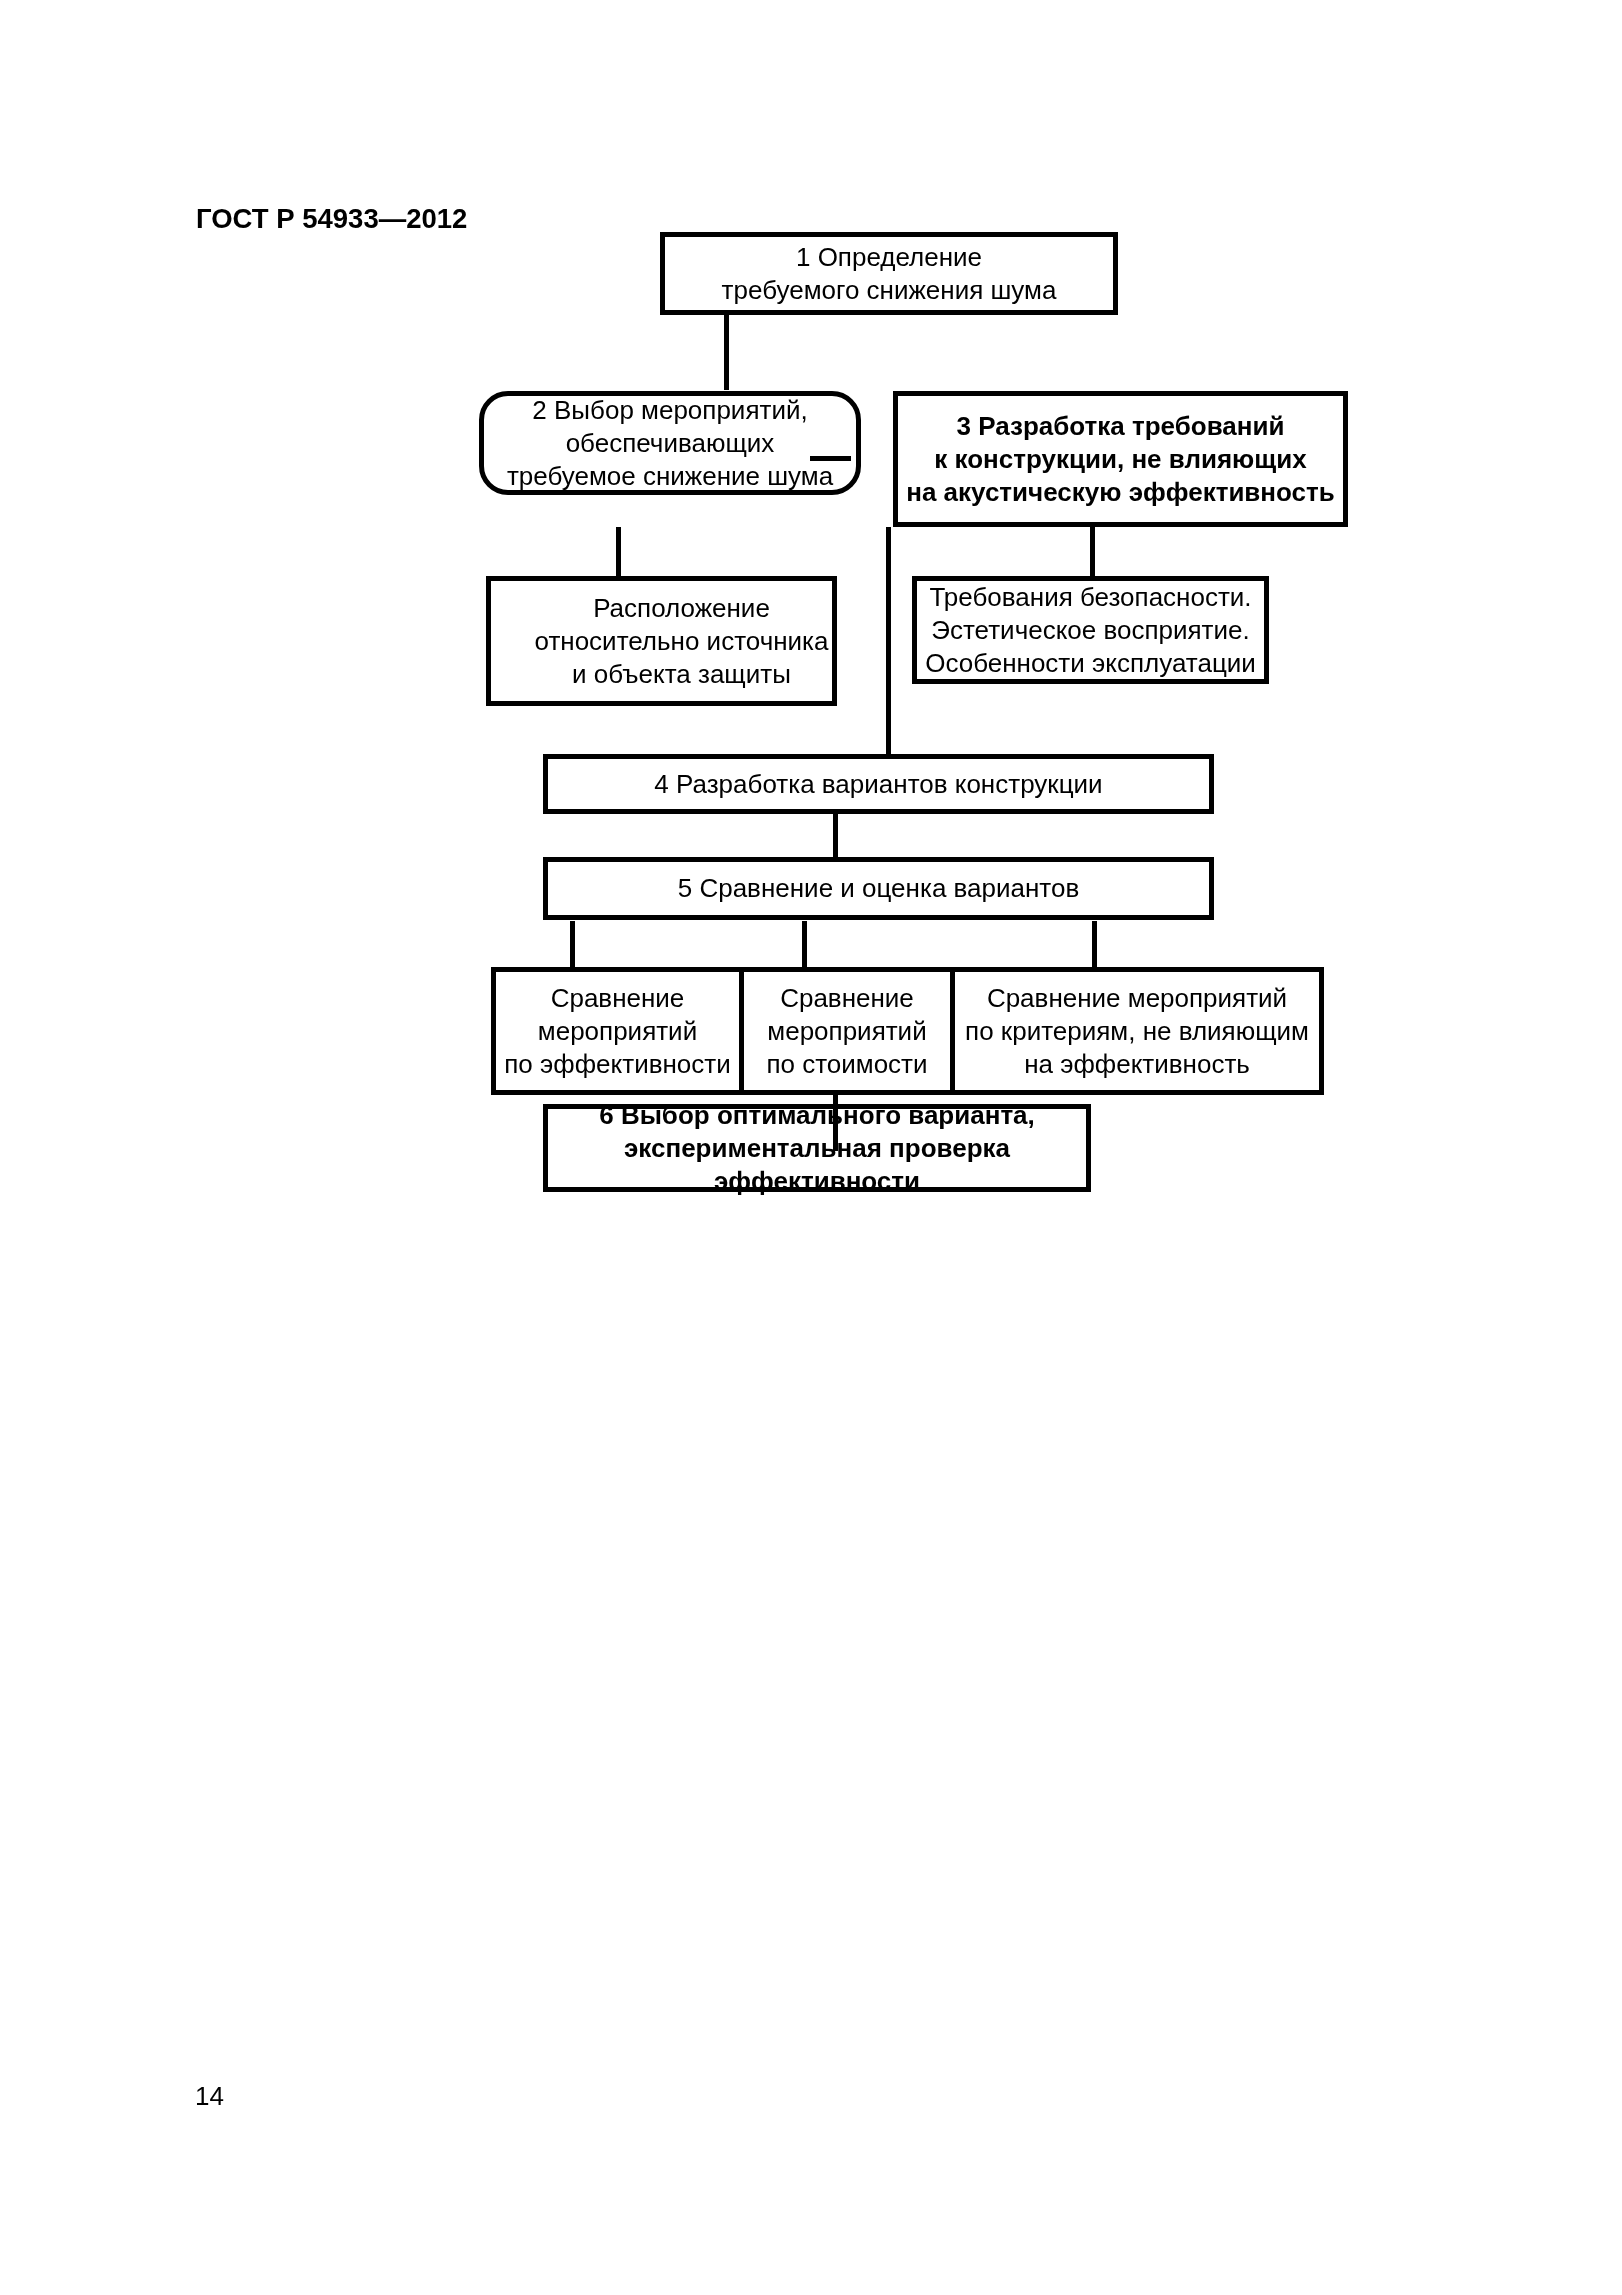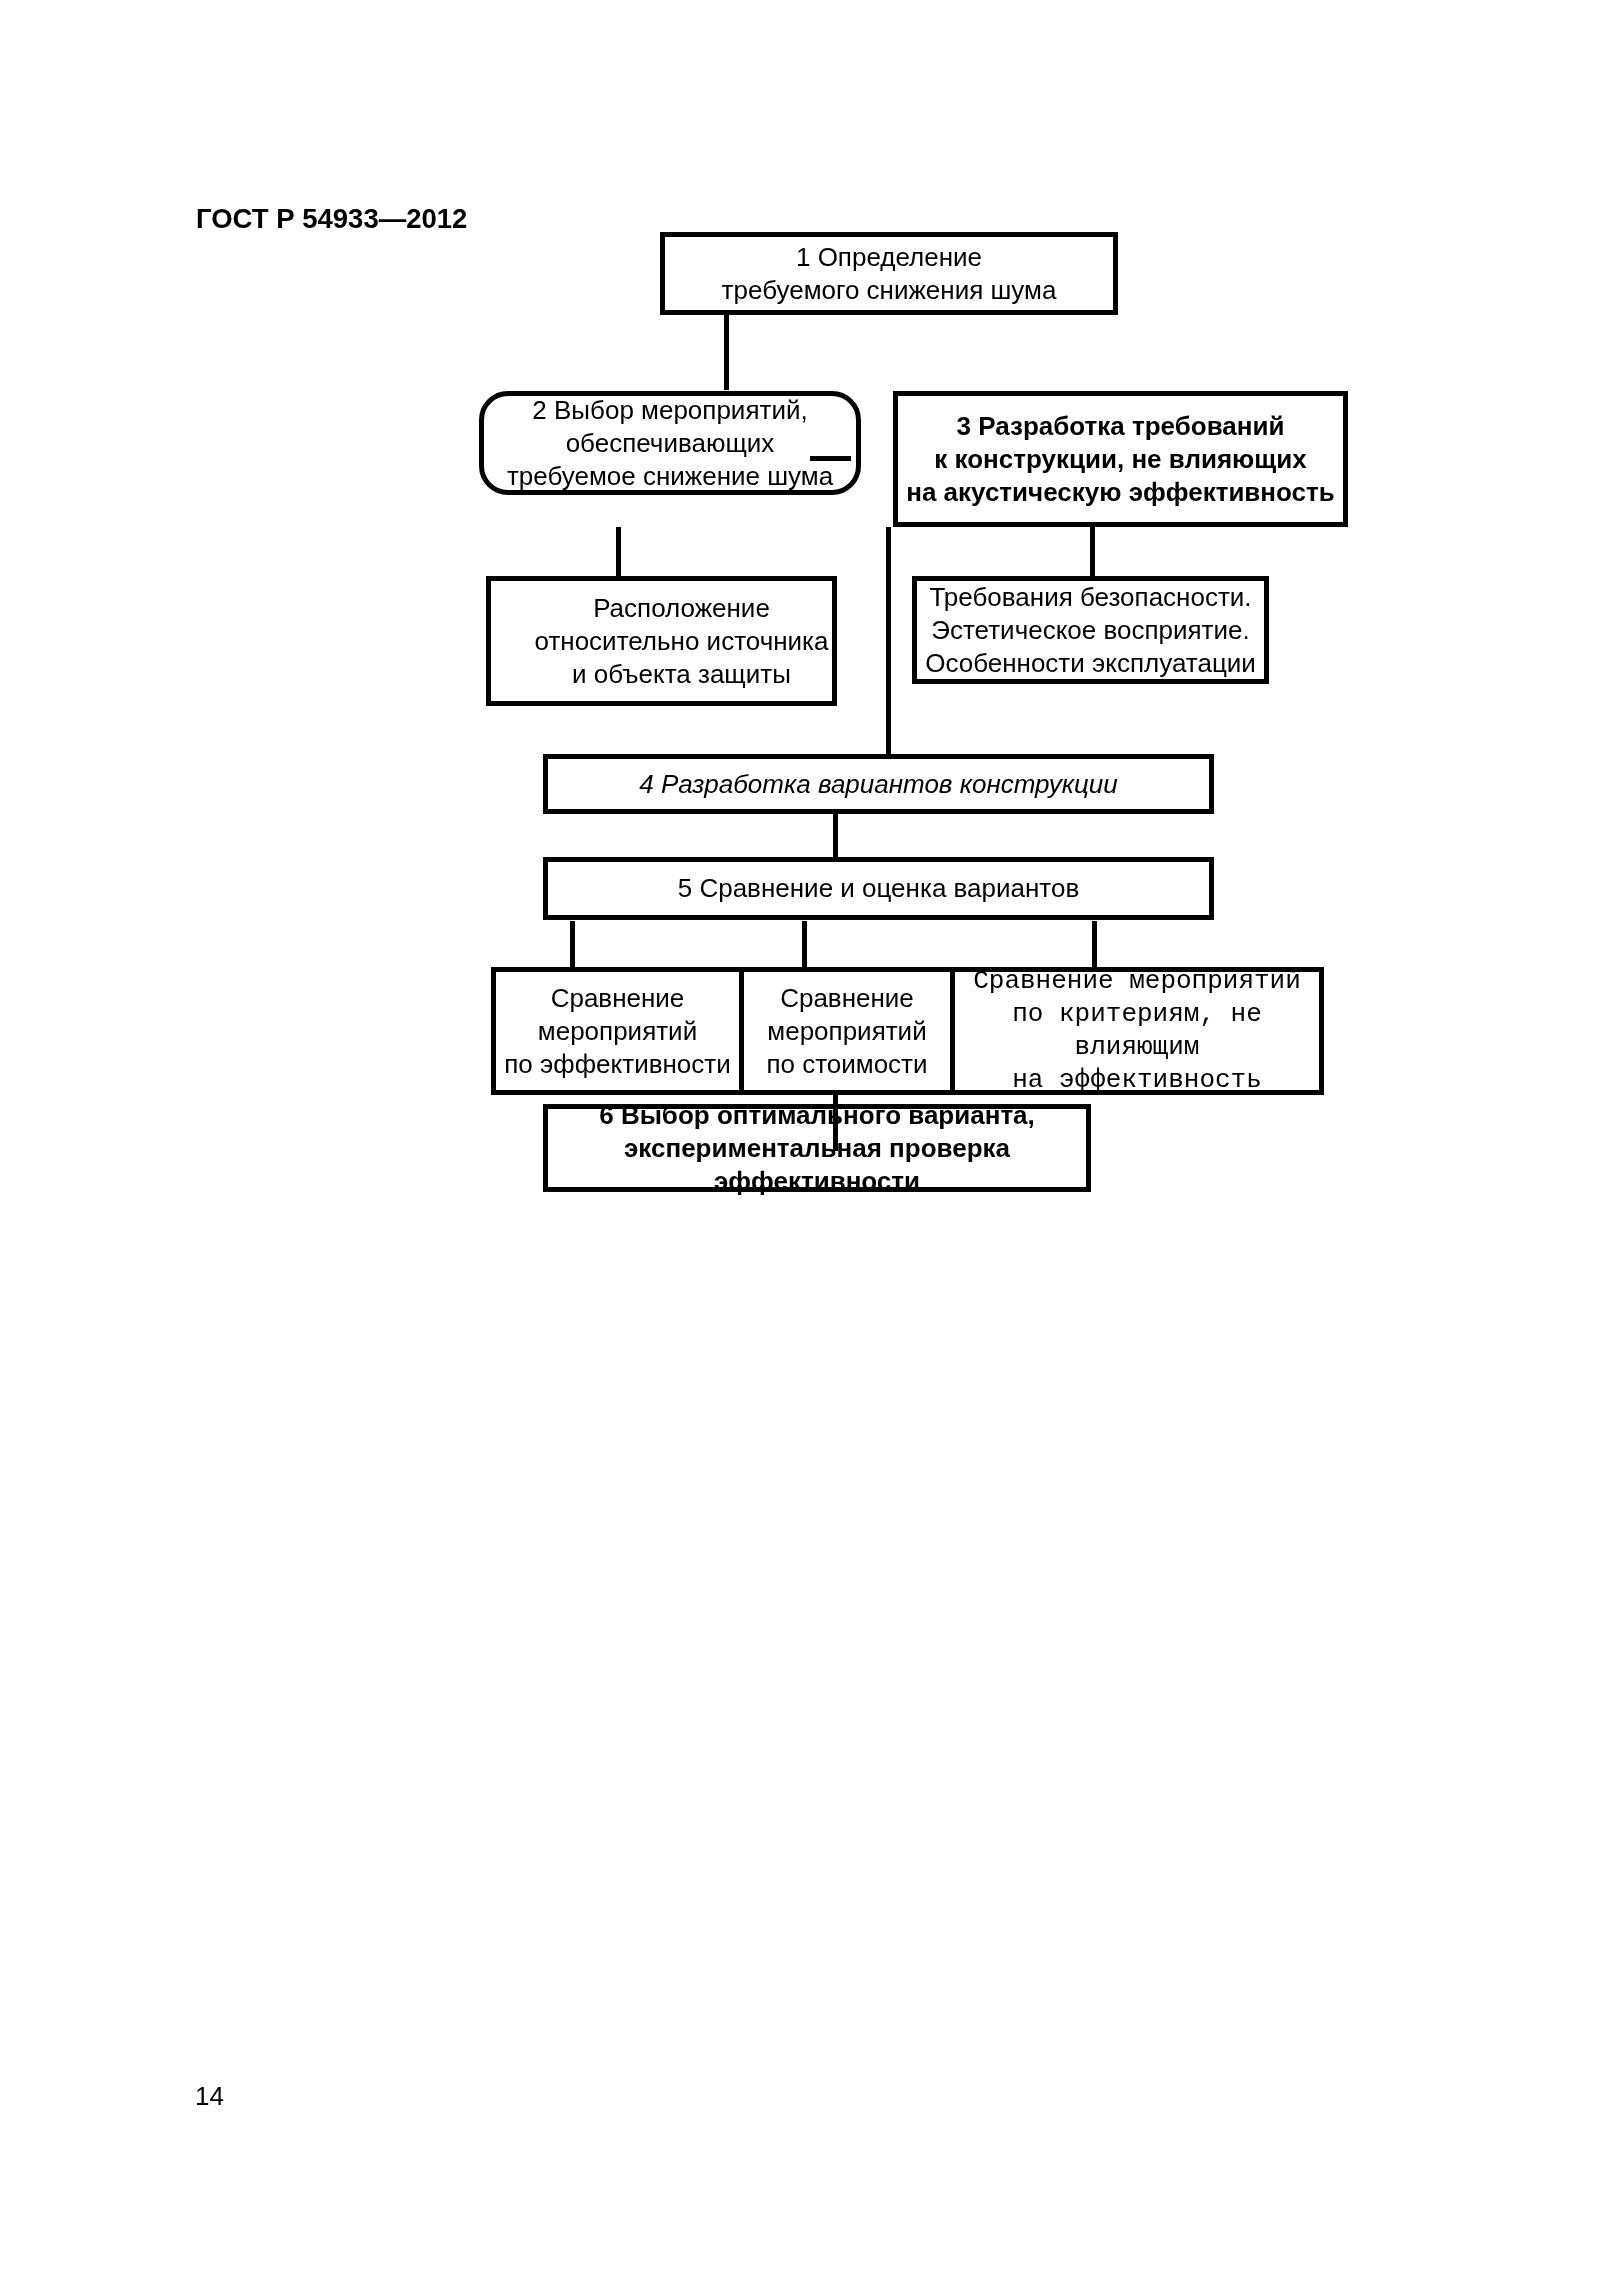--- a/index.html
+++ b/index.html
@@ -26,25 +26,25 @@
     text-align:center;
     white-space:pre-line;
     font-size:26px;line-height:33px;margin-left:42px;
   }
   
   #box-step1{left:618px;top:232px;width:458px;height:83px;}
   #box-step2{left:437px;top:391px;width:382px;height:104px;border-radius:29px;}
   #box-step3{left:851px;top:391px;width:455px;height:136px;font-weight:bold;}
   #box-location{left:444px;top:576px;width:351px;height:130px;padding-left:40px;}
   #box-requirements{left:870px;top:576px;width:357px;height:108px;}
-  #box-step4{left:501px;top:754px;width:671px;height:60px;font-style:italic;}
+  #box-step4{left:501px;top:754px;width:671px;height:60px;}
   #box-step5{left:501px;top:857px;width:671px;height:63px;}
   #box-cmp-eff{left:449px;top:967px;width:253px;height:128px;}
   #box-cmp-cost{left:697px;top:967px;width:216px;height:128px;}
-  #box-cmp-crit{left:908px;top:967px;width:374px;height:128px;font-family:Liberation Mono, monospace;}
+  #box-cmp-crit{left:908px;top:967px;width:374px;height:128px;}
   #box-step6{left:501px;top:1104px;width:548px;height:88px;font-weight:bold;}
   
   .vline,.hline{position:absolute;background:#000;}
   #c-1-2       {left:724px;top:315px;width:5.2px;height:75px;}
   #c-2-3       {left:810px;top:456px;width:41px;height:5.2px;}
   #c-2-loc     {left:616px;top:527px;width:5.2px;height:49px;}
   #c-3-4       {left:886px;top:527px;width:5.2px;height:227px;}
   #c-3-req     {left:1090px;top:527px;width:5.2px;height:49px;}
   #c-4-5       {left:833px;top:814px;width:5.2px;height:43px;}
   #c-5-eff     {left:570px;top:921px;width:5.2px;height:46px;}

